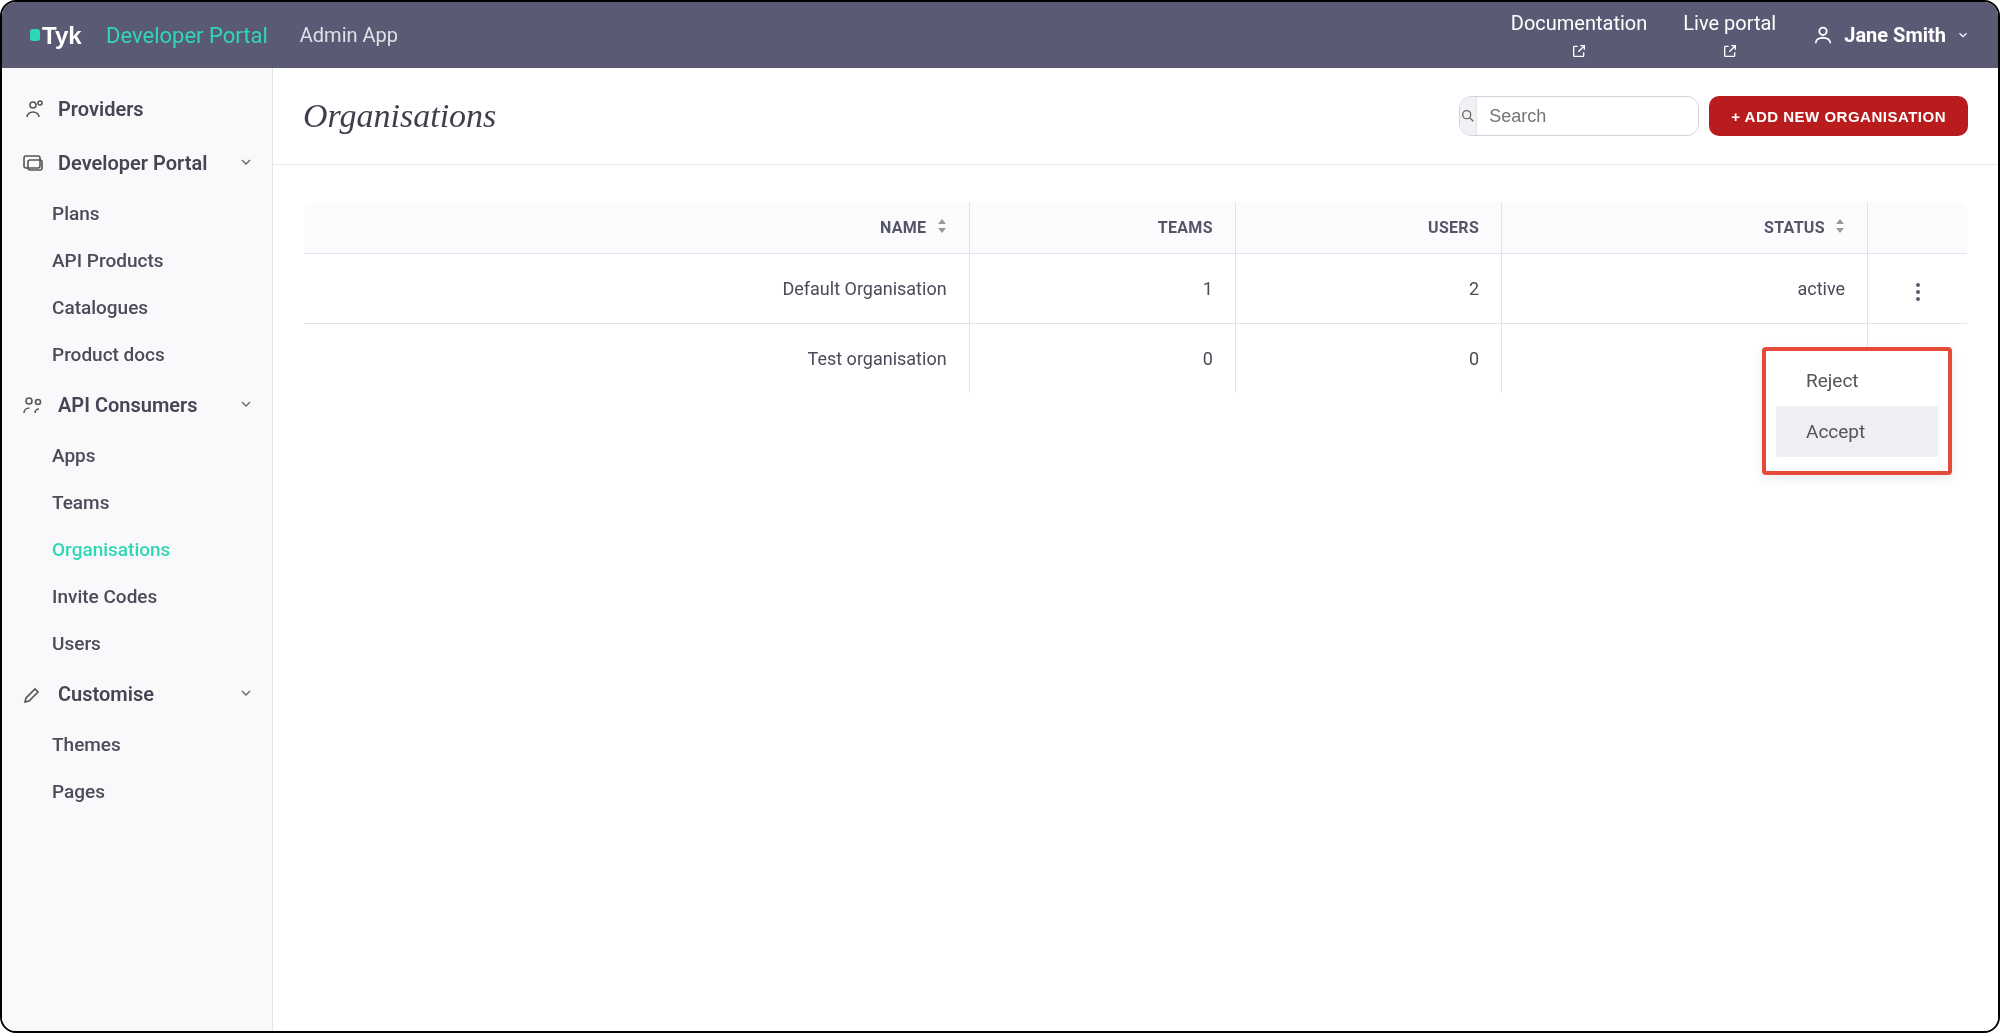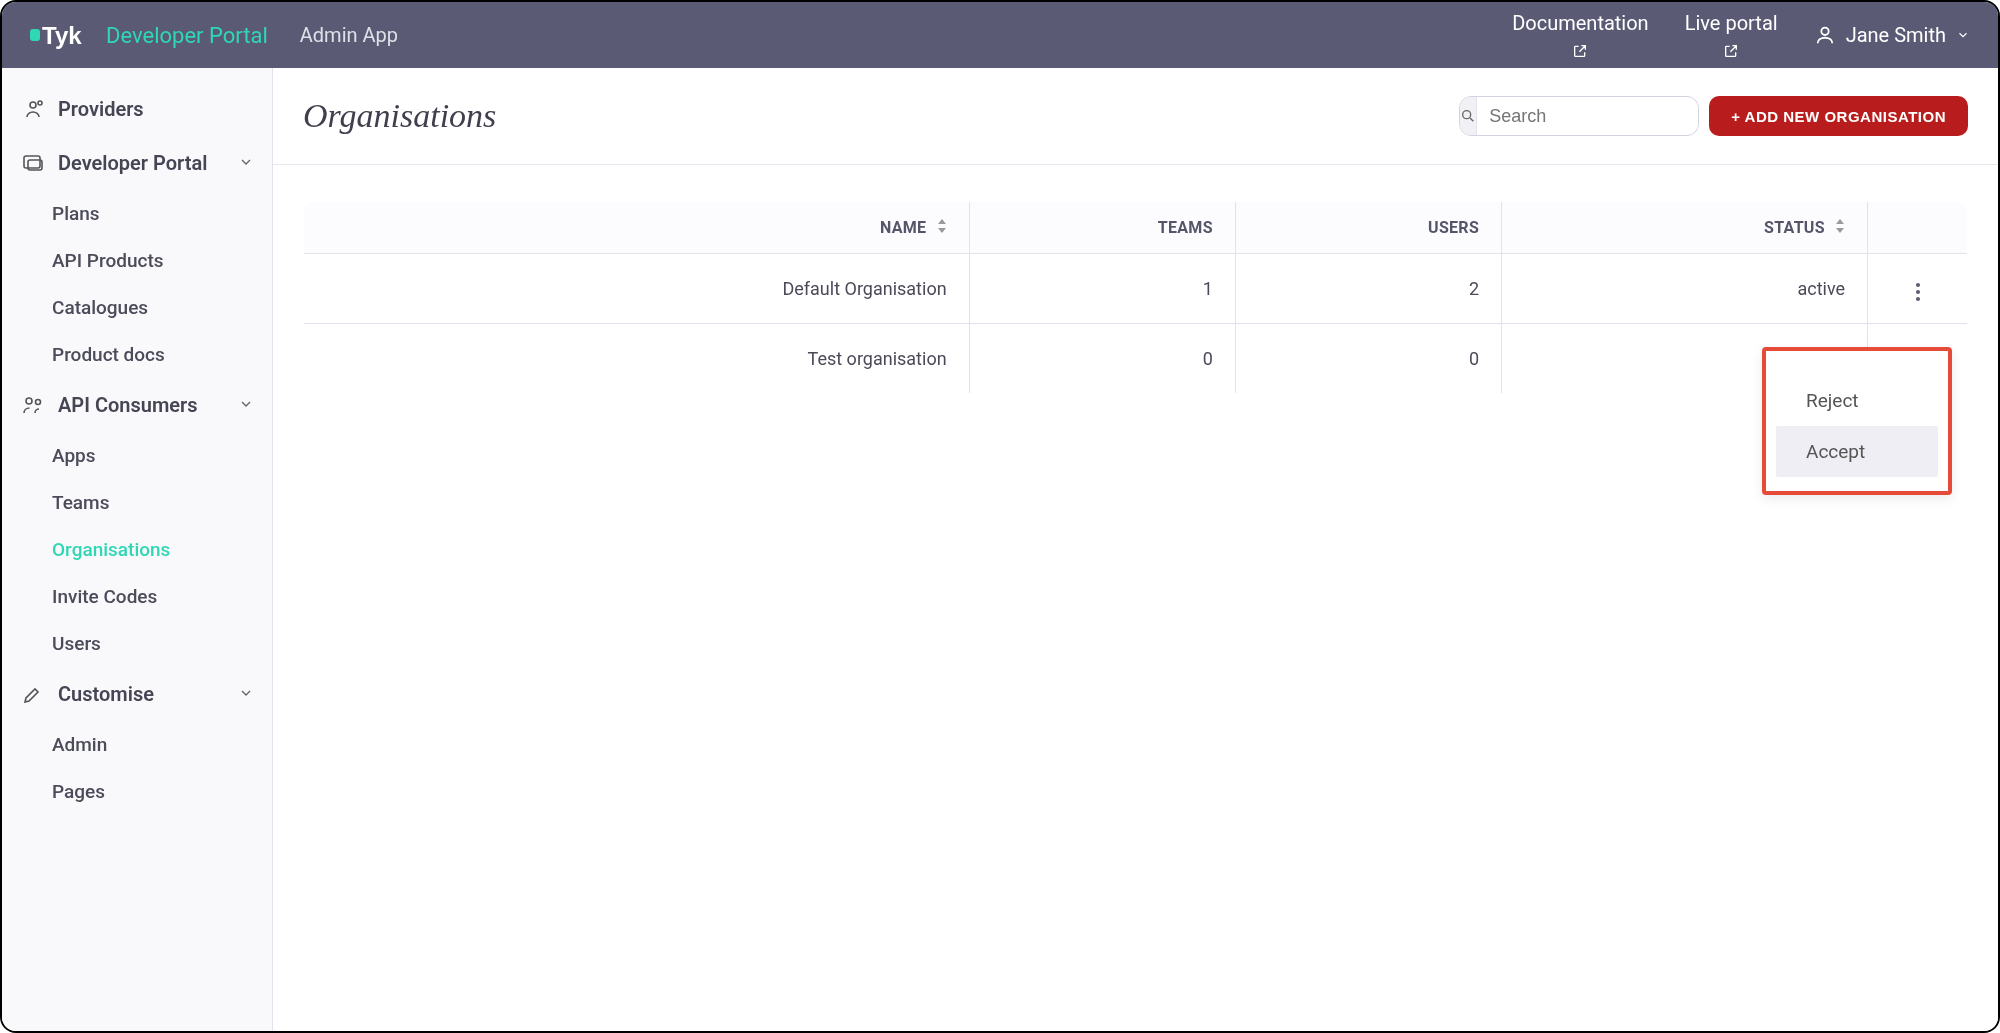--- a/index.html
+++ b/index.html
@@ -28,21 +28,21 @@
     padding: 0 28px;
     color: #fff;
   }
   .logo-area { display: flex; align-items: center; gap: 12px; }
   .logo-mark { display: flex; align-items: center; }
   .logo-text { color: #2fd7b5; font-size: 22px; font-weight: 400; }
   .admin-app { color: #e0e0e8; font-size: 20px; margin-left: 20px; }
   .header-right { margin-left: auto; display: flex; align-items: center; gap: 36px; font-size: 20px; }
   .header-link { display: inline-flex; align-items: center; gap: 8px; color: #fff; cursor: pointer; flex-direction: column; }
   .ext-icon { width: 16px; height: 16px; }
-  .user-block { display: inline-flex; align-items: center; gap: 10px; cursor: pointer; }
+  .user-block { display: inline-flex; align-items: center; gap: 10px; cursor: pointer; font-weight: bold; }
   .user-icon { width: 22px; height: 22px; }
   .chevron-down { width: 14px; height: 14px; }
 
   
   .body-row { display: flex; height: calc(100% - 66px); }
   .sidebar {
     width: 271px;
     background: #f9f9fc;
     border-right: 1px solid #e3e3ec;
     padding-top: 14px;
@@ -152,21 +152,21 @@
   
   .row-menu {
     position: absolute;
     top: 182px;
     right: 46px;
     width: 190px;
     background: #fff;
     border: 4px solid #e64a39;
     border-radius: 4px;
     box-shadow: 0 4px 12px rgba(0,0,0,0.08);
-    padding: 24px 10px 14px 10px;
+    padding: 4px 10px 14px 10px;
   }
   .row-menu-item {
     padding: 14px 30px;
     font-size: 19px;
     color: #555;
     cursor: pointer;
     border-radius: 2px;
   }
   .row-menu-item.highlight { background: #eeeef4; }
   .col-name { width: 40%; }
@@ -276,21 +276,21 @@
               <path d="M4 20l4-1 9-9-3-3-9 9-1 4zM14 7l3 3"></path>
             </svg>
         </span>
         <span>Customise</span>
         <span class="nav-expand">
           <svg width="16" height="16" viewBox="0 0 24 24" fill="none" stroke="#666" stroke-width="2">
               <path d="M6 9l6 6 6-6"></path>
             </svg>
         </span>
       </div>
-      <div class="nav-sub">Admin</div>
+      <div class="nav-sub">Themes</div>
       <div class="nav-sub">Pages</div>
     </div>
 
     <div class="main">
       <div class="page-header">
         <div class="page-title">Organisations</div>
         <div class="search-wrap">
           <div class="search-icon-box">
             <svg width="16" height="16" viewBox="0 0 24 24" fill="none" stroke="#666" stroke-width="2">
                 <circle cx="10" cy="10" r="6"></circle>

